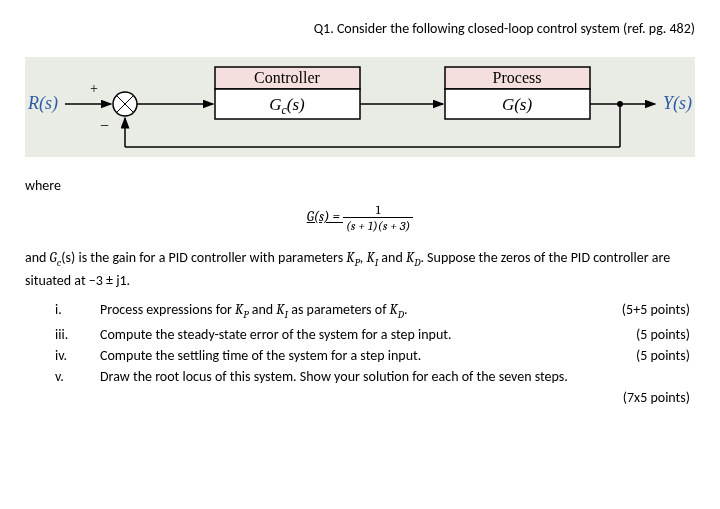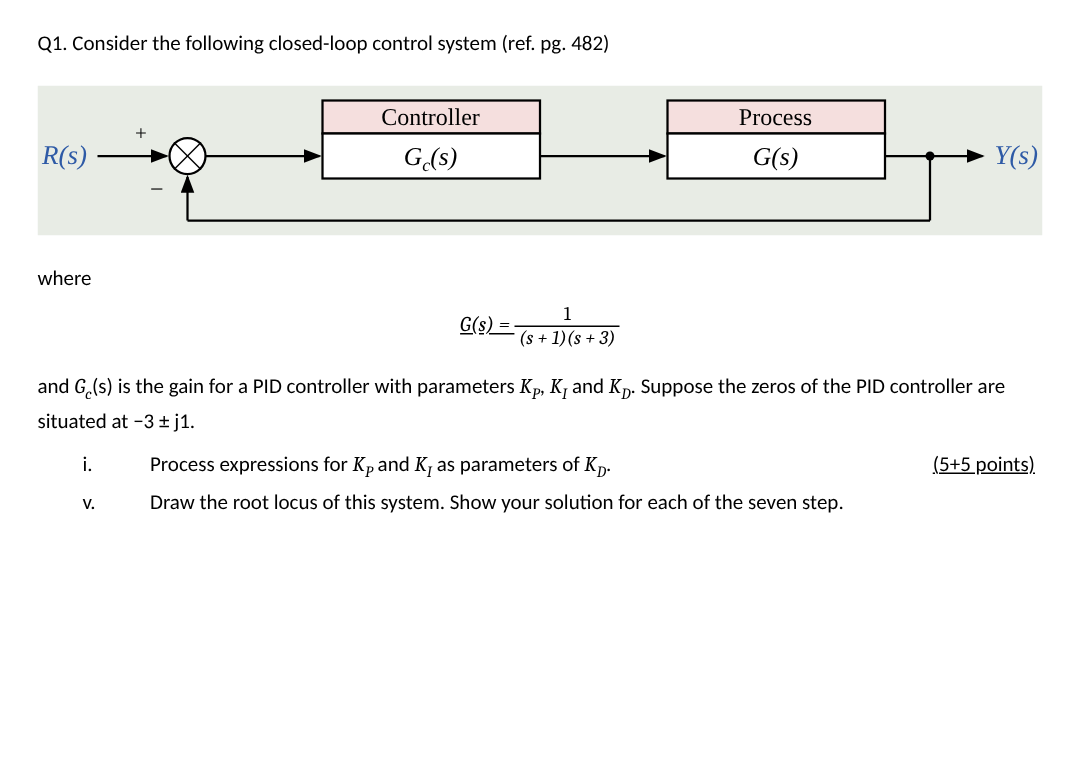--- a/index.html
+++ b/index.html
@@ -7,20 +7,21 @@
     font-size: 14px;
     color: #000;
     margin: 0;
     padding: 20px 25px;
     width: 720px;
     box-sizing: border-box;
     background: #fff;
   }
   .question-title {
     margin-bottom: 20px;
+    text-align: right;
   }
   .diagram-container {
     margin: 15px 0 20px 0;
     position: relative;
     width: 670px;
     height: 100px;
   }
   .diagram-container svg {
     display: block;
   }
@@ -55,21 +56,20 @@
   }
   .list-content {
     display: table-cell;
     vertical-align: top;
     padding-right: 5px;
   }
   .list-points {
     white-space: nowrap;
     float: right;
     padding-left: 10px;
-    text-decoration: underline;
   }
   .frac {
     display: inline-block;
     vertical-align: middle;
     text-align: center;
     font-size: 13px;
   }
   .frac .num {
     display: block;
     border-bottom: 1px solid #000;
@@ -181,22 +181,42 @@
     <div class="list-num">i.</div>
     <div class="list-content points-wrap">
       <span class="list-points">(5+5 points)</span>
       <span>
         <span>Process expressions for </span><span class="mi">K</span><span class="sub">P</span><span> and </span><span class="mi">K</span><span class="sub">I</span><span> as parameters of </span><span class="mi">K</span><span class="sub">D</span><span>.</span>
       </span>
     </div>
   </div>
 
 
-
+  <div class="list-row">
+    <div class="list-num">iii.</div>
+    <div class="list-content points-wrap">
+      <span class="list-points">(5 points)</span>
+      <span>Compute the steady-state error of the system for a step input.</span>
+    </div>
+  </div>
+
+  <div class="list-row">
+    <div class="list-num">iv.</div>
+    <div class="list-content points-wrap">
+      <span class="list-points">(5 points)</span>
+      <span>Compute the settling time of the system for a step input.</span>
+    </div>
+  </div>
 
   <div class="list-row">
     <div class="list-num">v.</div>
     <div class="list-content points-wrap">
-      <span>Draw the root locus of this system. Show your solution for each of the seven step.</span>
+      <span>Draw the root locus of this system. Show your solution for each of the seven steps.</span>
+    </div>
+  </div>
+  <div class="list-row">
+    <div class="list-num"></div>
+    <div class="list-content points-wrap">
+      <span class="list-points">(7x5 points)</span>
     </div>
   </div>
 
 </div>
 
 </body></html>

